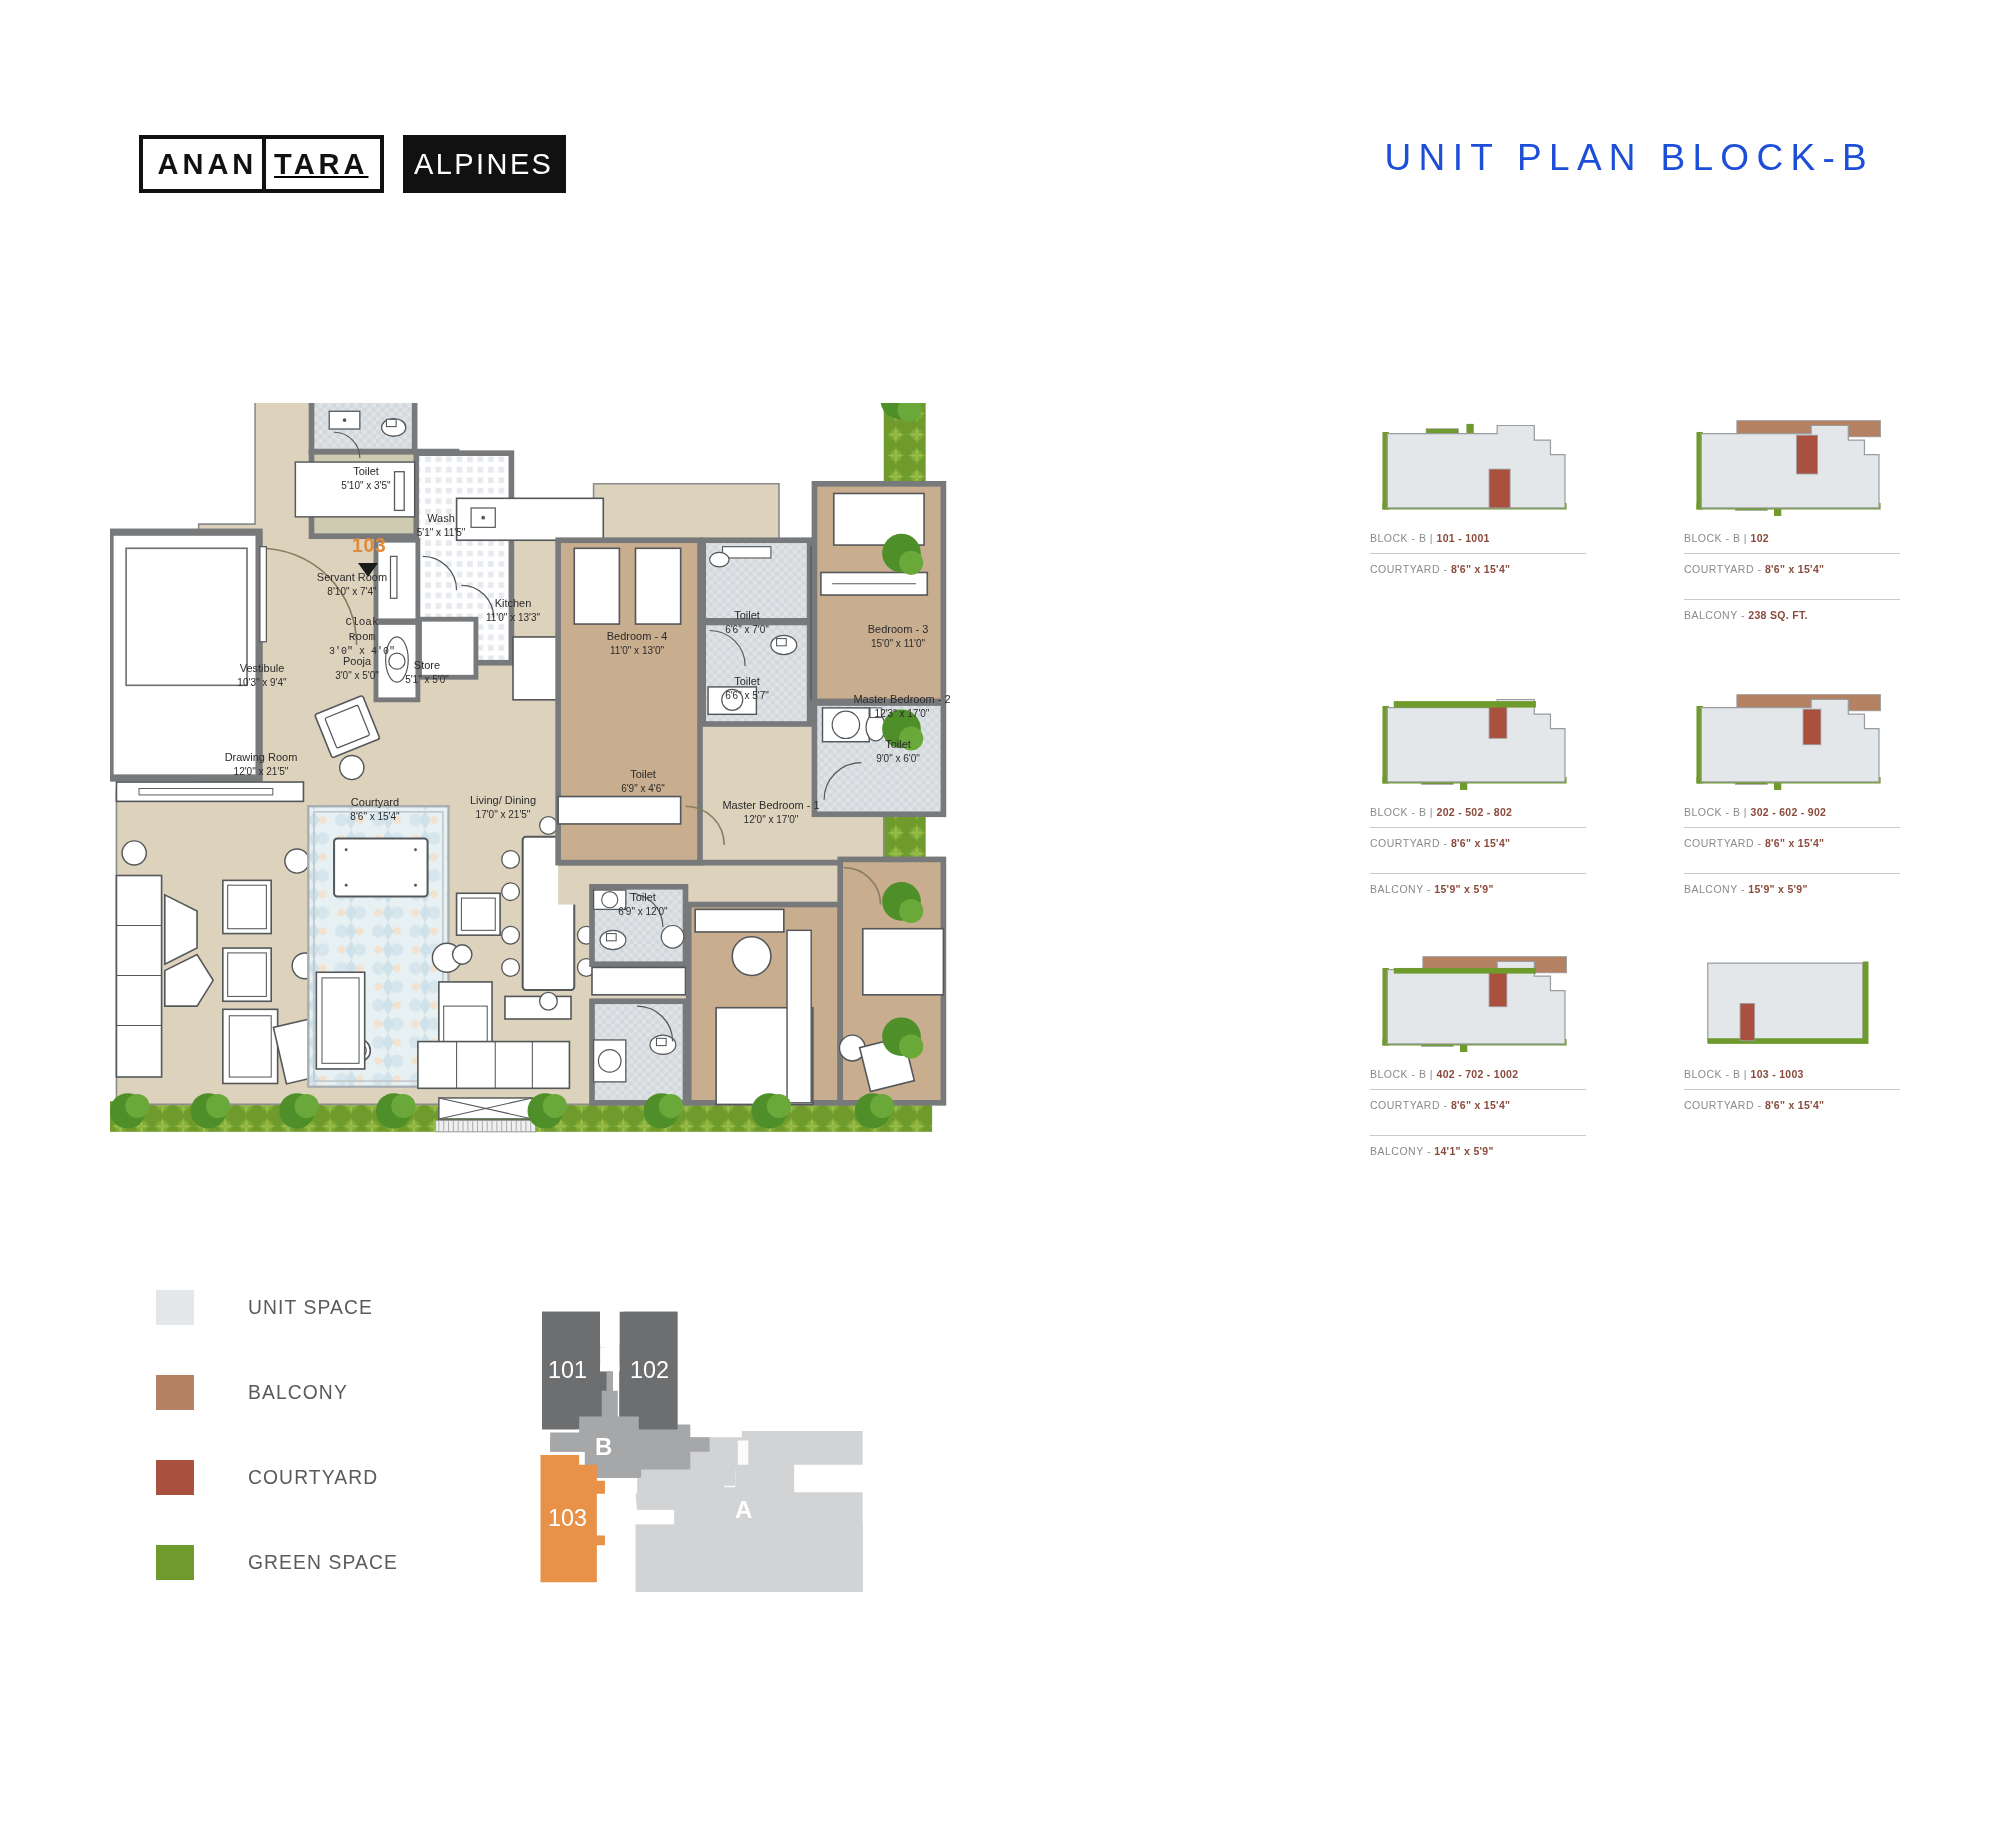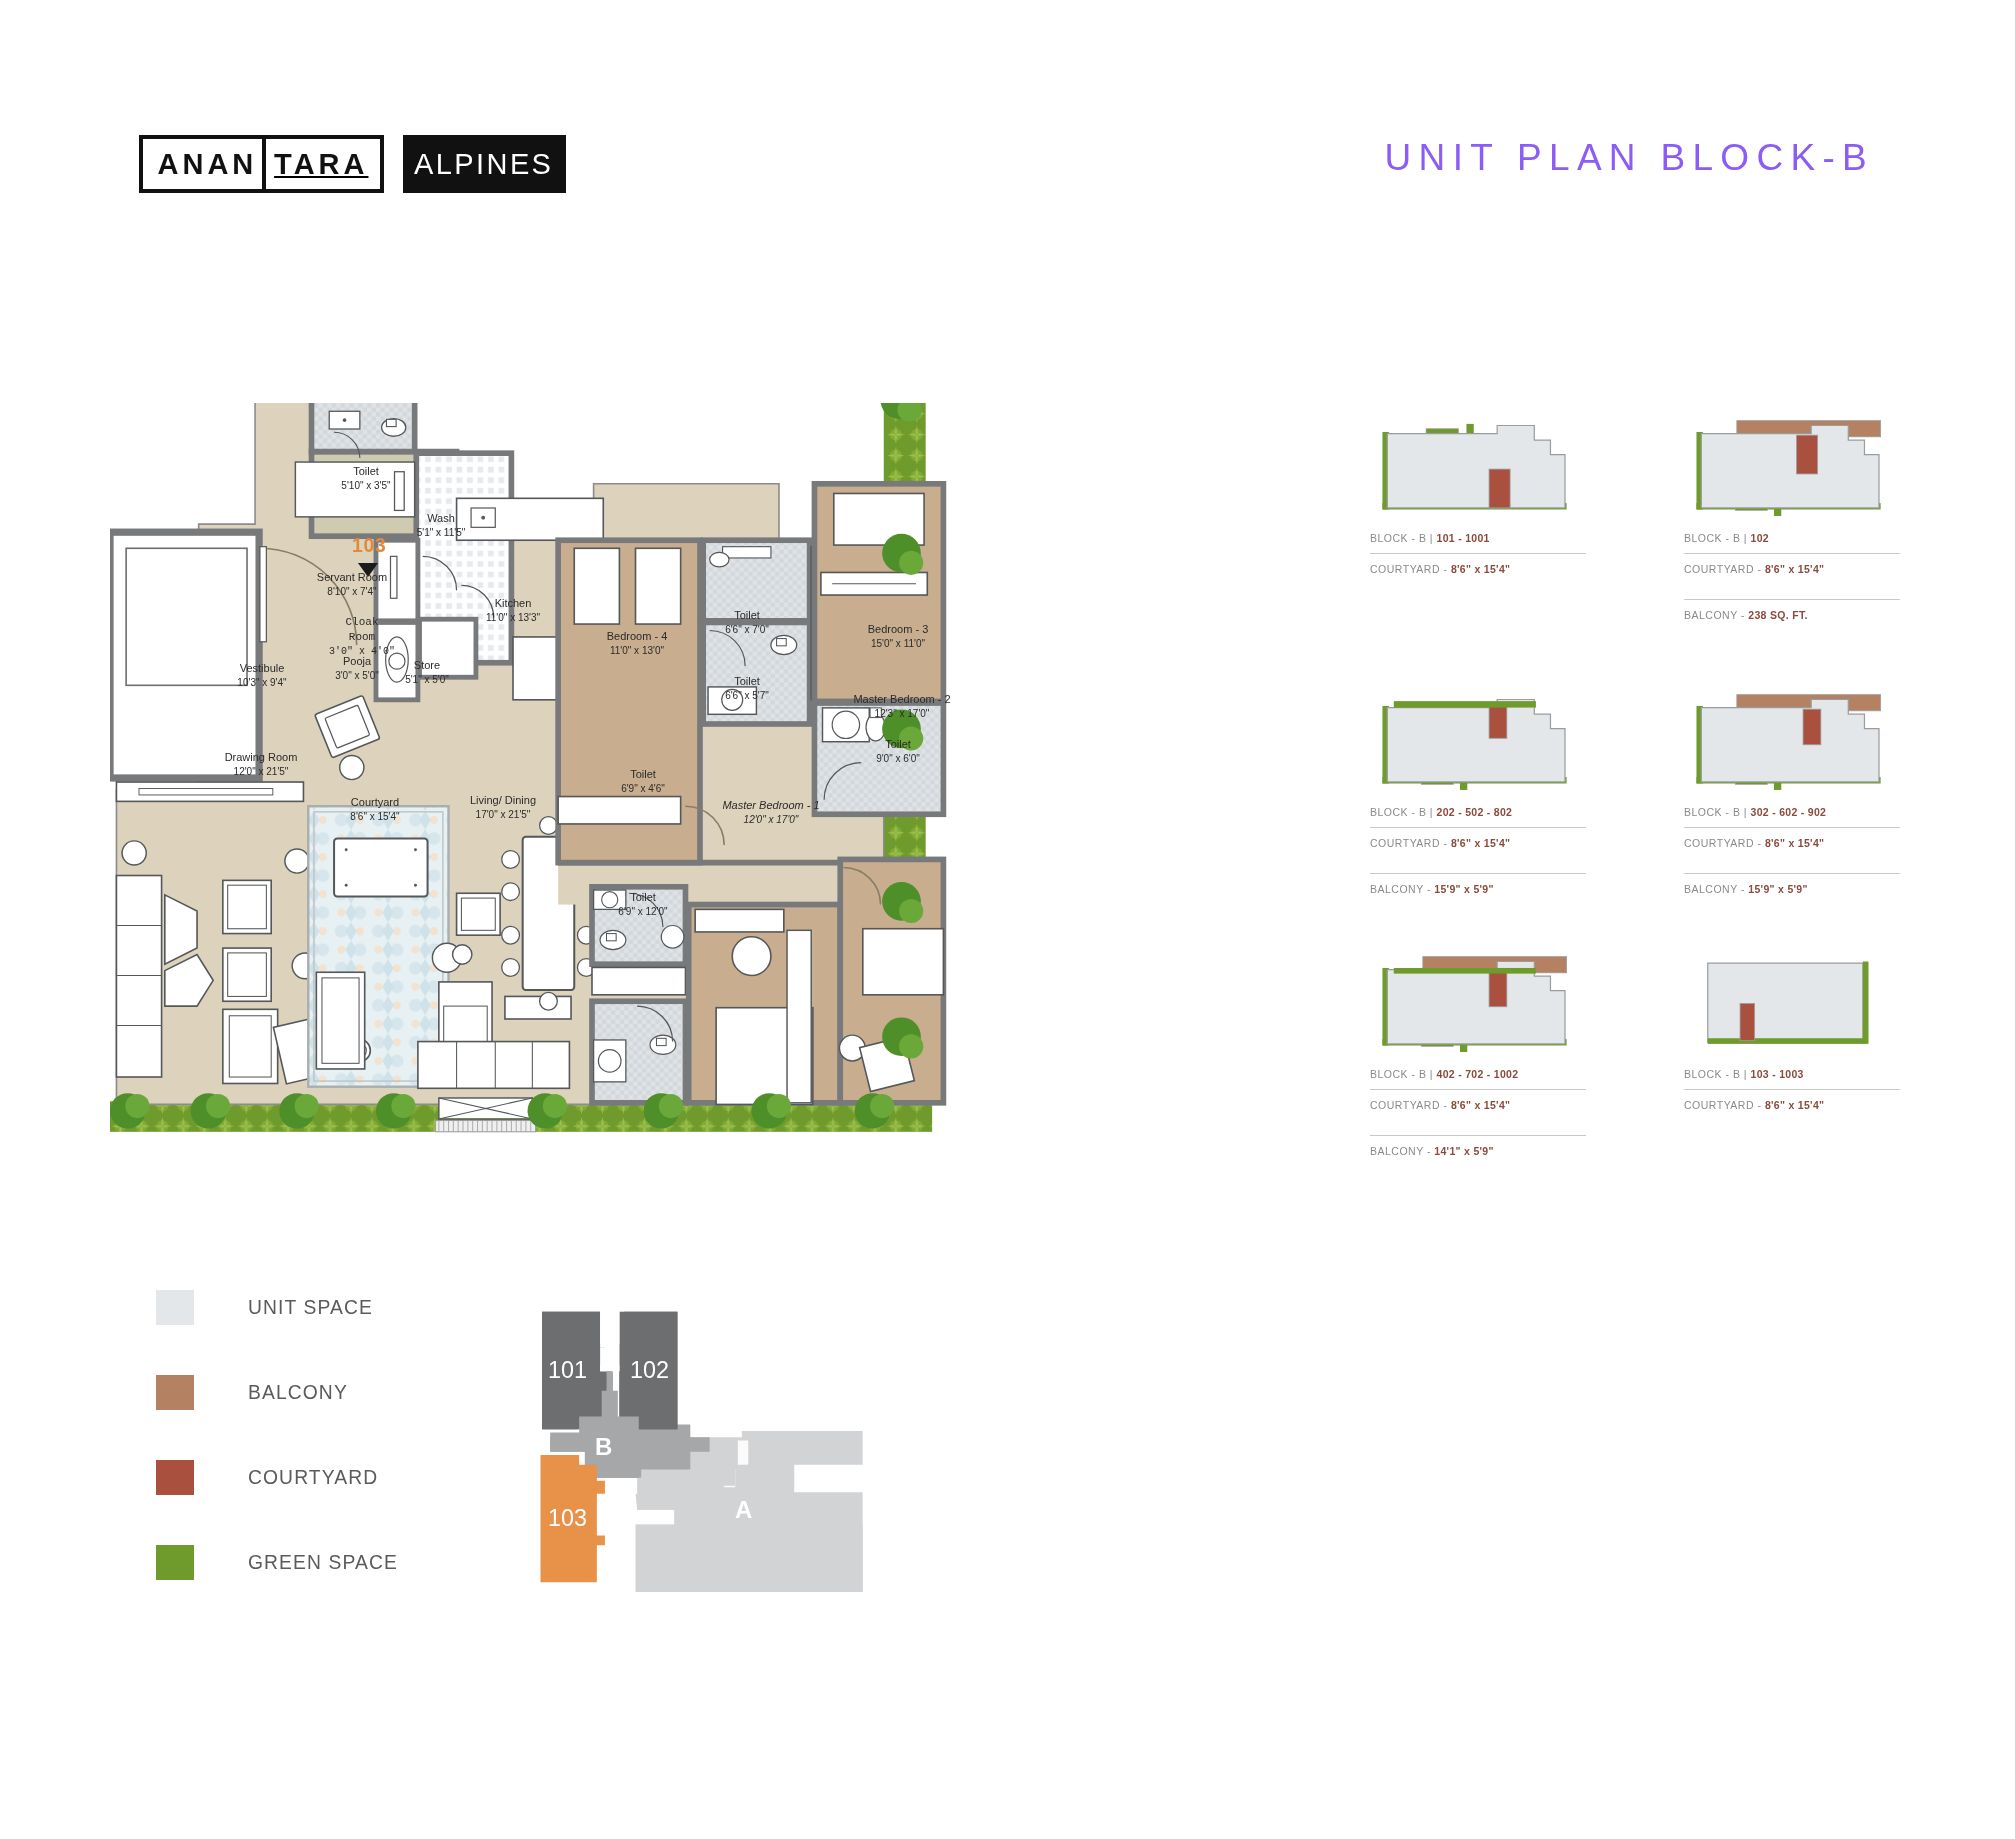--- a/index.html
+++ b/index.html
@@ -11,21 +11,21 @@
   #logo-anantara-wrap{position:relative;display:flex;align-items:stretch;}
   .lg-seg{position:relative;display:flex;align-items:center;}
   #seg-a{border-top:4px solid #111;border-left:4px solid #111;border-bottom:4px solid #111;border-right:4px solid #111;
          padding:0 4.8px 0 14.5px;box-sizing:border-box;}
   #seg-b{border-top:4px solid #111;border-bottom:4px solid #111;border-right:4px solid #111;border-left:4px solid #111;
          margin-left:-4px;padding:0 11.3px 0 8px;box-sizing:border-box;text-decoration:underline;}
   .logo-text{font-family:"Liberation Sans",sans-serif;font-weight:700;font-size:29px;letter-spacing:4px;color:#111;line-height:1;}
   #seg-c{background:#111;display:flex;align-items:center;padding:0 13px 0 11.3px;margin-left:0;text-align:right;}
   #seg-c .logo-text{color:#fff;font-weight:400;letter-spacing:2.4px;}
 
-  #page-title{position:absolute;right:141px;top:137px;font-size:37px;letter-spacing:7.3px;color:#8b5cf6;
+  #page-title{position:absolute;right:141px;top:137px;font-size:37px;letter-spacing:7.3px;color:#1d4ed8;
               font-weight:400;font-family:"Liberation Sans",sans-serif;white-space:nowrap;}
 
   
   #plan{position:absolute;left:110px;top:403px;width:1209px;height:750px;}
   .unit-marker{position:absolute;font-size:19.3px;font-weight:700;color:#E08A3C;letter-spacing:0.8px;}
   .marker-arrow{position:absolute;width:0;height:0;border-left:10.5px solid transparent;border-right:10.5px solid transparent;border-top:14.5px solid #1a1a1a;}
 
   .rlabel{position:absolute;text-align:center;color:#2b2b2b;font-size:11px;line-height:1.35;
           font-family:"Liberation Sans",sans-serif;white-space:nowrap;transform:translateX(-50%);}
   .rlabel .d{font-size:10px;}
@@ -403,21 +403,21 @@
         <div class="d">17'0" x 21'5"</div>
       </div>
       <div class="rlabel" style="left: 533px; top: 364px;">
         <div>Toilet</div>
         <div class="d">6'9" x 4'6"</div>
       </div>
       <div class="rlabel" style="left: 533px; top: 487px;">
         <div>Toilet</div>
         <div class="d">6'9" x 12'0"</div>
       </div>
-      <div class="rlabel" style="left: 661px; top: 395px; font-style: italic;">
+      <div class="rlabel" style="left: 661px; top: 395px;">
         <div>Master Bedroom - 1</div>
         <div class="d">12'0" x 17'0"</div>
       </div>
       <div class="rlabel" style="left: 792px; top: 289px;">
         <div>Master Bedroom - 2</div>
         <div class="d">12'3" x 17'0"</div>
       </div>
     </div>
 </div>
 

